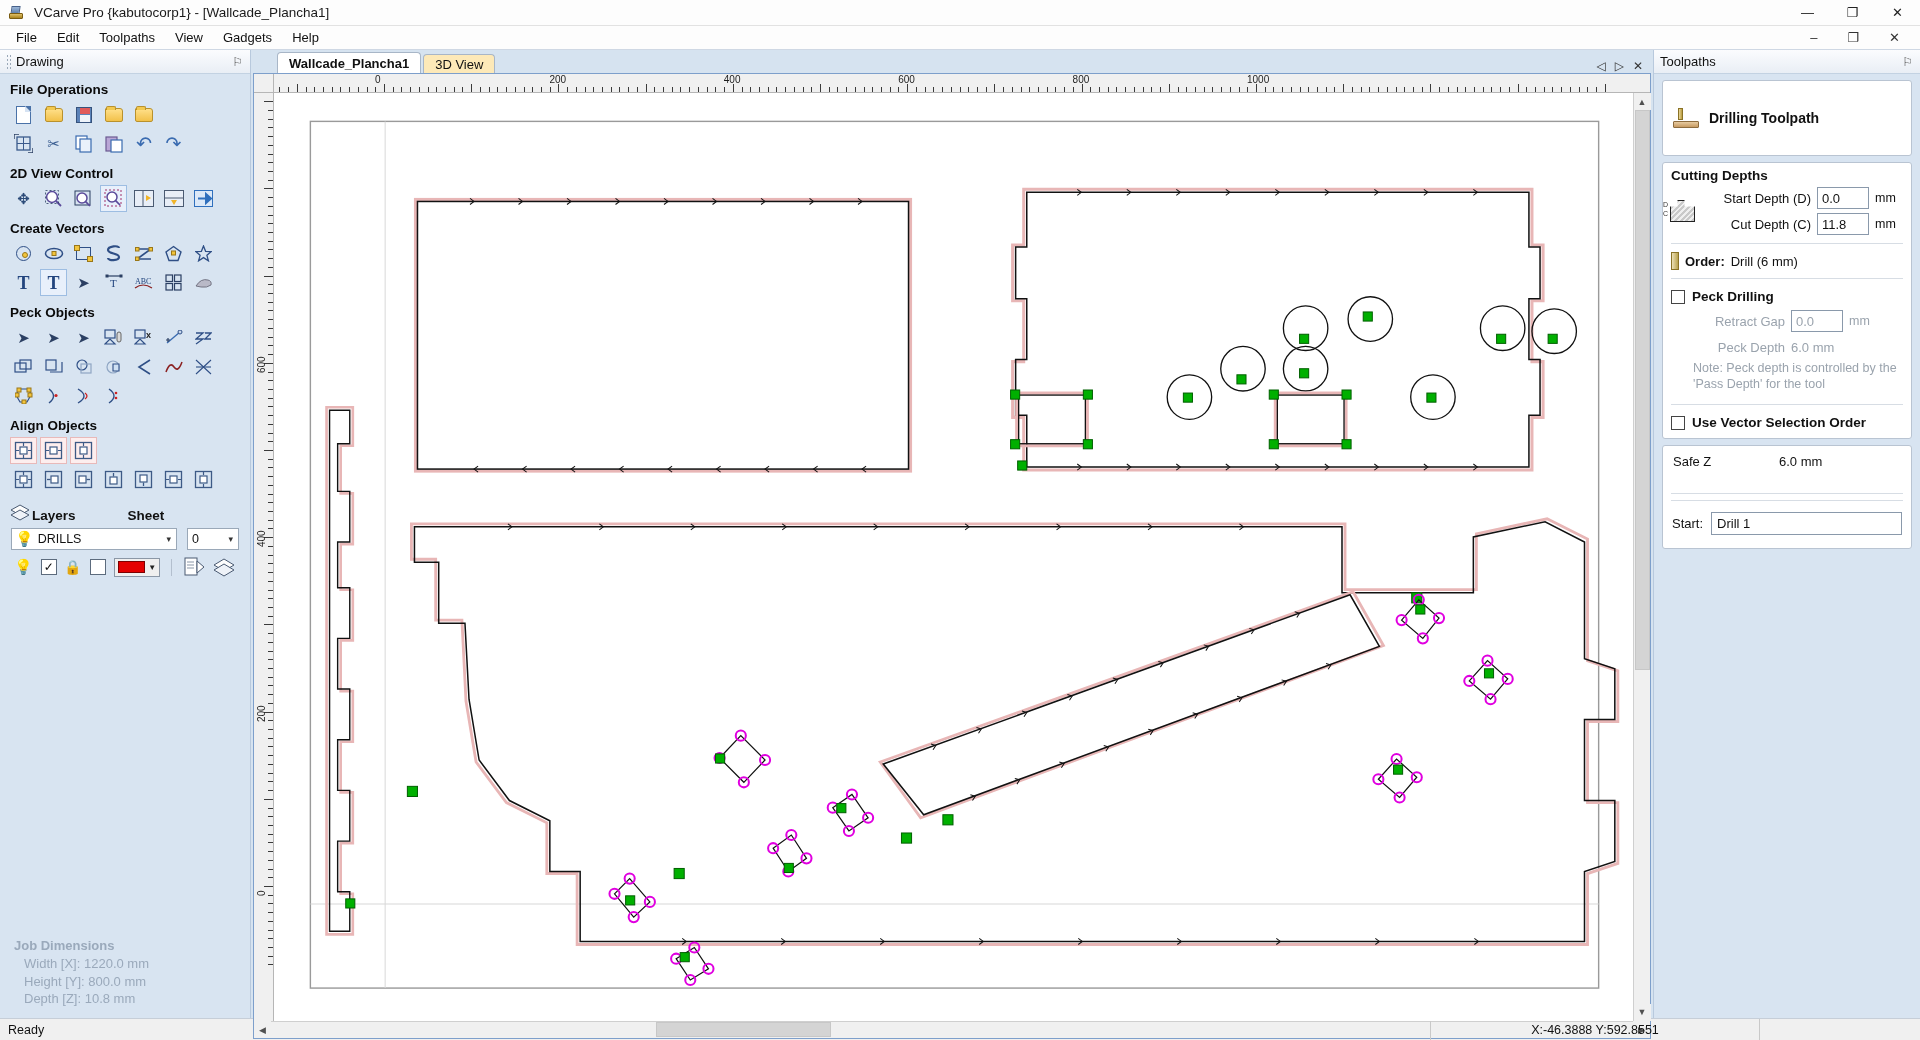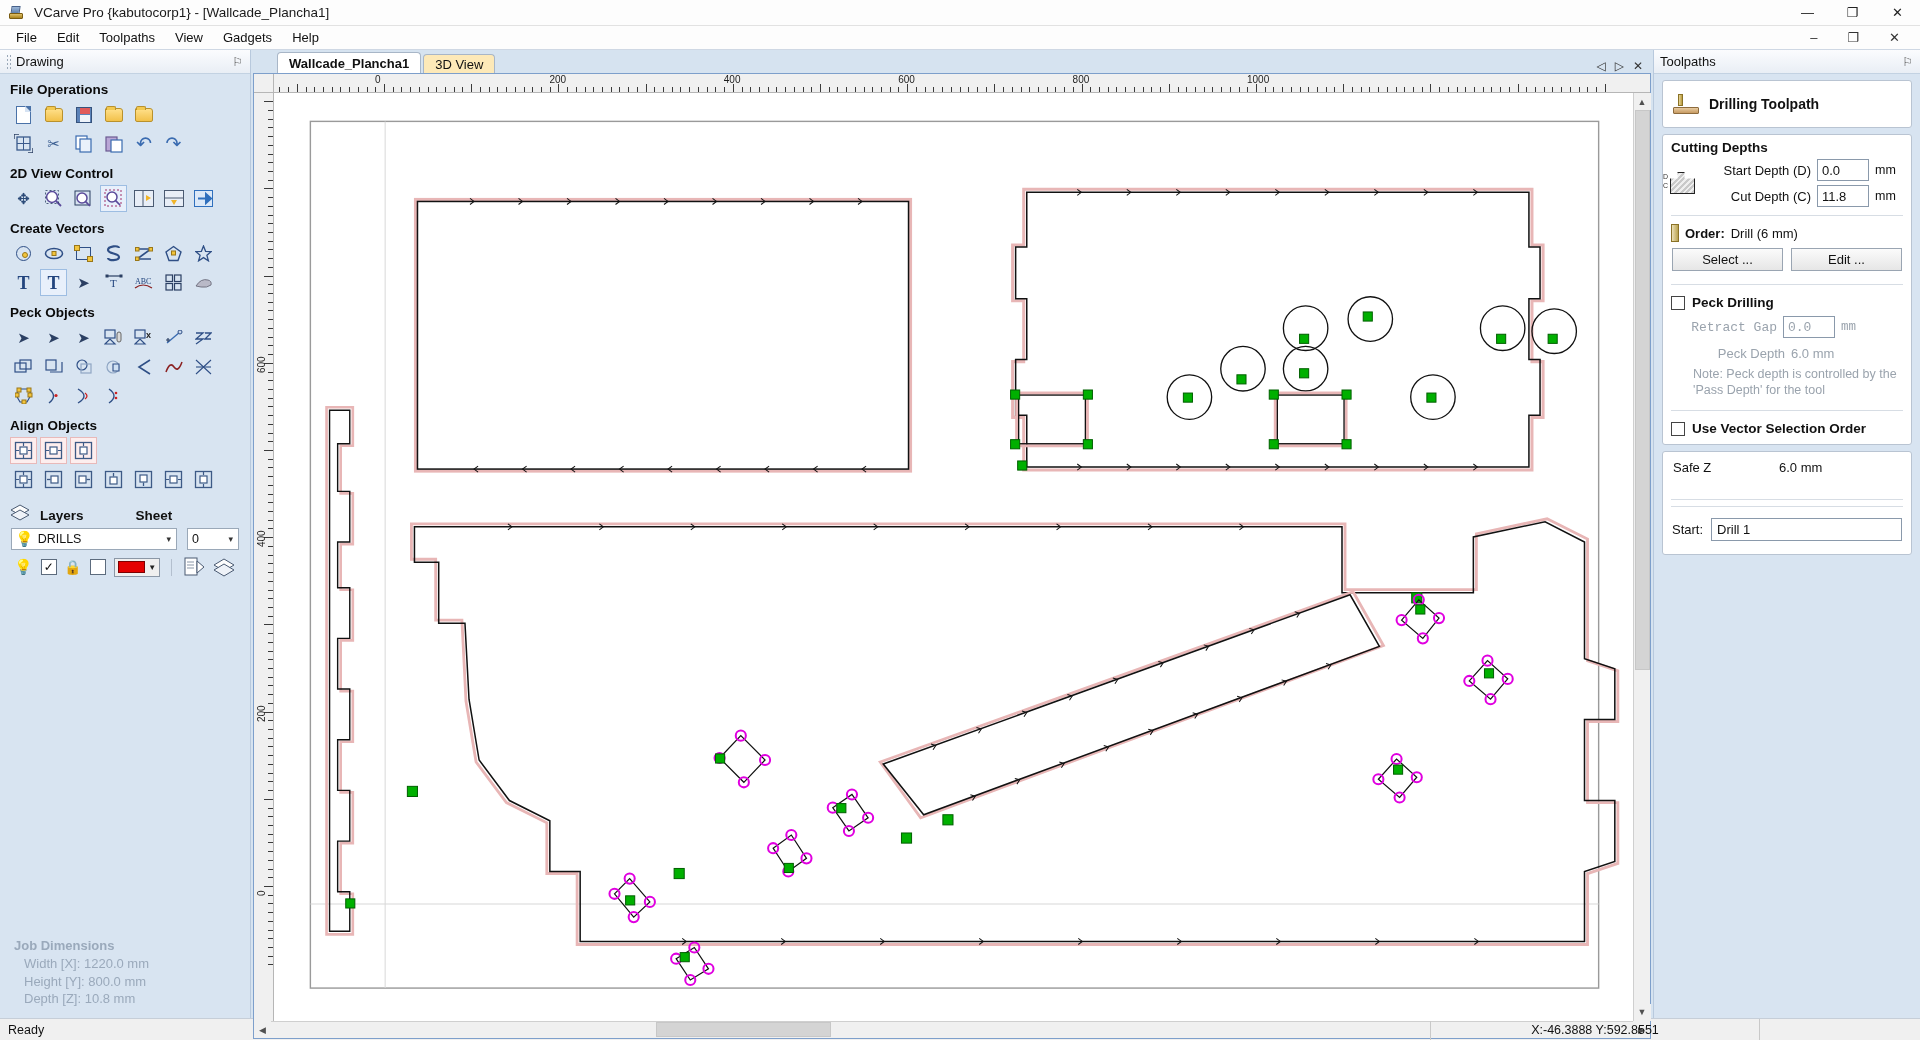--- a/index.html
+++ b/index.html
@@ -65,21 +65,21 @@
       background:#f2c43c;border:1px solid #9a7718;border-radius:50%;}
   .rect-v{width:15px;height:13px;border:1.6px solid #2f4f86;position:relative;}
   .rect-v:after,.rect-v:before{content:"";position:absolute;width:4px;height:4px;background:#f2c43c;
       border:1px solid #9a7718;}
   .rect-v:before{left:-3px;top:-3px;} .rect-v:after{right:-3px;bottom:-3px;}
   .tglyph{font-family:"Liberation Serif",serif;font-weight:bold;font-size:18px;color:#23457e;}
   .cursor-g{font-size:15px;color:#2b3f63;}
 
   
   .layers-row { display:flex; align-items:flex-end; padding:10px 0 2px 10px; gap:0; }
-  .layers-row .lbl { font-weight:bold; font-size:13.5px; margin-left:10px; }
+  .layers-row .lbl { font-weight:bold; font-size:13.5px; margin-left:2px; }
   .sheet-lbl { font-weight:bold; font-size:13.5px; margin-left:52px; }
   .ctl-row { display:flex; padding:3px 0 2px 11px; align-items:center; gap:4px; }
   .sw-row { display:flex; padding:5px 0 0 14px; align-items:center; gap:8px; }
   .chk { width:16px;height:16px;border:1.3px solid #5c6b7d;background:#fff;
       display:flex;align-items:center;justify-content:center;font-size:12px;}
   .colorbtn { width:46px;height:19px;border:1px solid #8b97a6;background:#efefef;
       display:flex;align-items:center;padding:0 3px;gap:3px;}
   .colorbtn .sw { width:28px;height:12px;background:#e40000;border:1px solid #7d0000;}
   .bulb { font-size:15px;color:#e8c51f; }
   .lock { font-size:14px;color:#c1452e; }
@@ -119,21 +119,21 @@
   .sbh { height:17px; background:#f0f0f0; border-top:1px solid #cfcfcf; display:flex;
      align-items:center; }
   .sbbtn { width:17px; height:17px; display:flex; align-items:center; justify-content:center;
      font-size:9px; color:#505050; background:#f0f0f0; flex:0 0 auto; }
   .sbthumb { background:#d4d4d4; border:1px solid #c7c7c7; }
 
   
   #rightpanel { width:267px; background:#d8e4f1; display:flex; flex-direction:column;
      border-left:1px solid #b8c9dd; }
   .rbox { background:#fff; border:1px solid #b9c4d2; border-radius:3px; margin:6px 8px 0 8px; }
-  .rtitle { display:flex; align-items:center; gap:10px; padding:13px 10px; }
+  .rtitle { display:flex; align-items:center; gap:10px; padding:27px 10px; }
   .rtitle .t { font-weight:bold; font-size:14px; }
   .drillicon { width:26px; height:20px; position:relative; }
   .drillicon .bit { position:absolute; left:5px; top:0; width:5px; height:12px;
      background:linear-gradient(90deg,#e8d79a,#b99b3f); border:1px solid #8a7226; }
   .drillicon .base { position:absolute; left:0; bottom:0; width:26px; height:7px;
      background:linear-gradient(#e7caa0,#c79b62); border:1px solid #8d6b3d; border-radius:1px; }
   .sect-h { font-weight:bold; font-size:13.5px; padding:5px 0 2px 8px; }
   .frow { display:flex; align-items:center; padding:2px 8px 2px 8px; gap:6px; }
   .frow .lab { font-size:13px; }
   .frow .lab.dim { color:#9aa3ad; }
@@ -1185,31 +1185,27 @@
           </div>
         </div>
       </div>
 
       <div class="hr"></div>
       <div class="tool-row">
         <div class="bitic"></div>
         <span style="font-weight:bold;">Order:</span>
         <span>Drill (6 mm)</span>
       </div>
-      <div class="btnrow">
-        <div class="btn" style="flex:1">Select ...</div>
-        <div class="btn" style="flex:1">Edit ...</div>
-      </div>
 
       <div class="hr"></div>
       <div class="cbrow">
         <div class="cb"></div>
         <span class="bl">Peck Drilling</span>
       </div>
-      <div class="frow" style="padding-left:22px;font-family:Liberation Mono, monospace;">
+      <div class="frow" style="padding-left:30px;">
         <span class="lab dim" style="width:92px;text-align:right;">Retract Gap</span>
         <div class="vinput dim">0.0</div>
         <span class="unit dim">mm</span>
       </div>
       <div class="frow" style="padding-left:30px;padding-top:6px;">
         <span class="lab dim" style="width:92px;text-align:right;">Peck Depth</span>
         <span class="lab dim">6.0 mm</span>
       </div>
       <div class="note">Note: Peck depth is controlled by the 'Pass Depth' for the tool</div>
 

